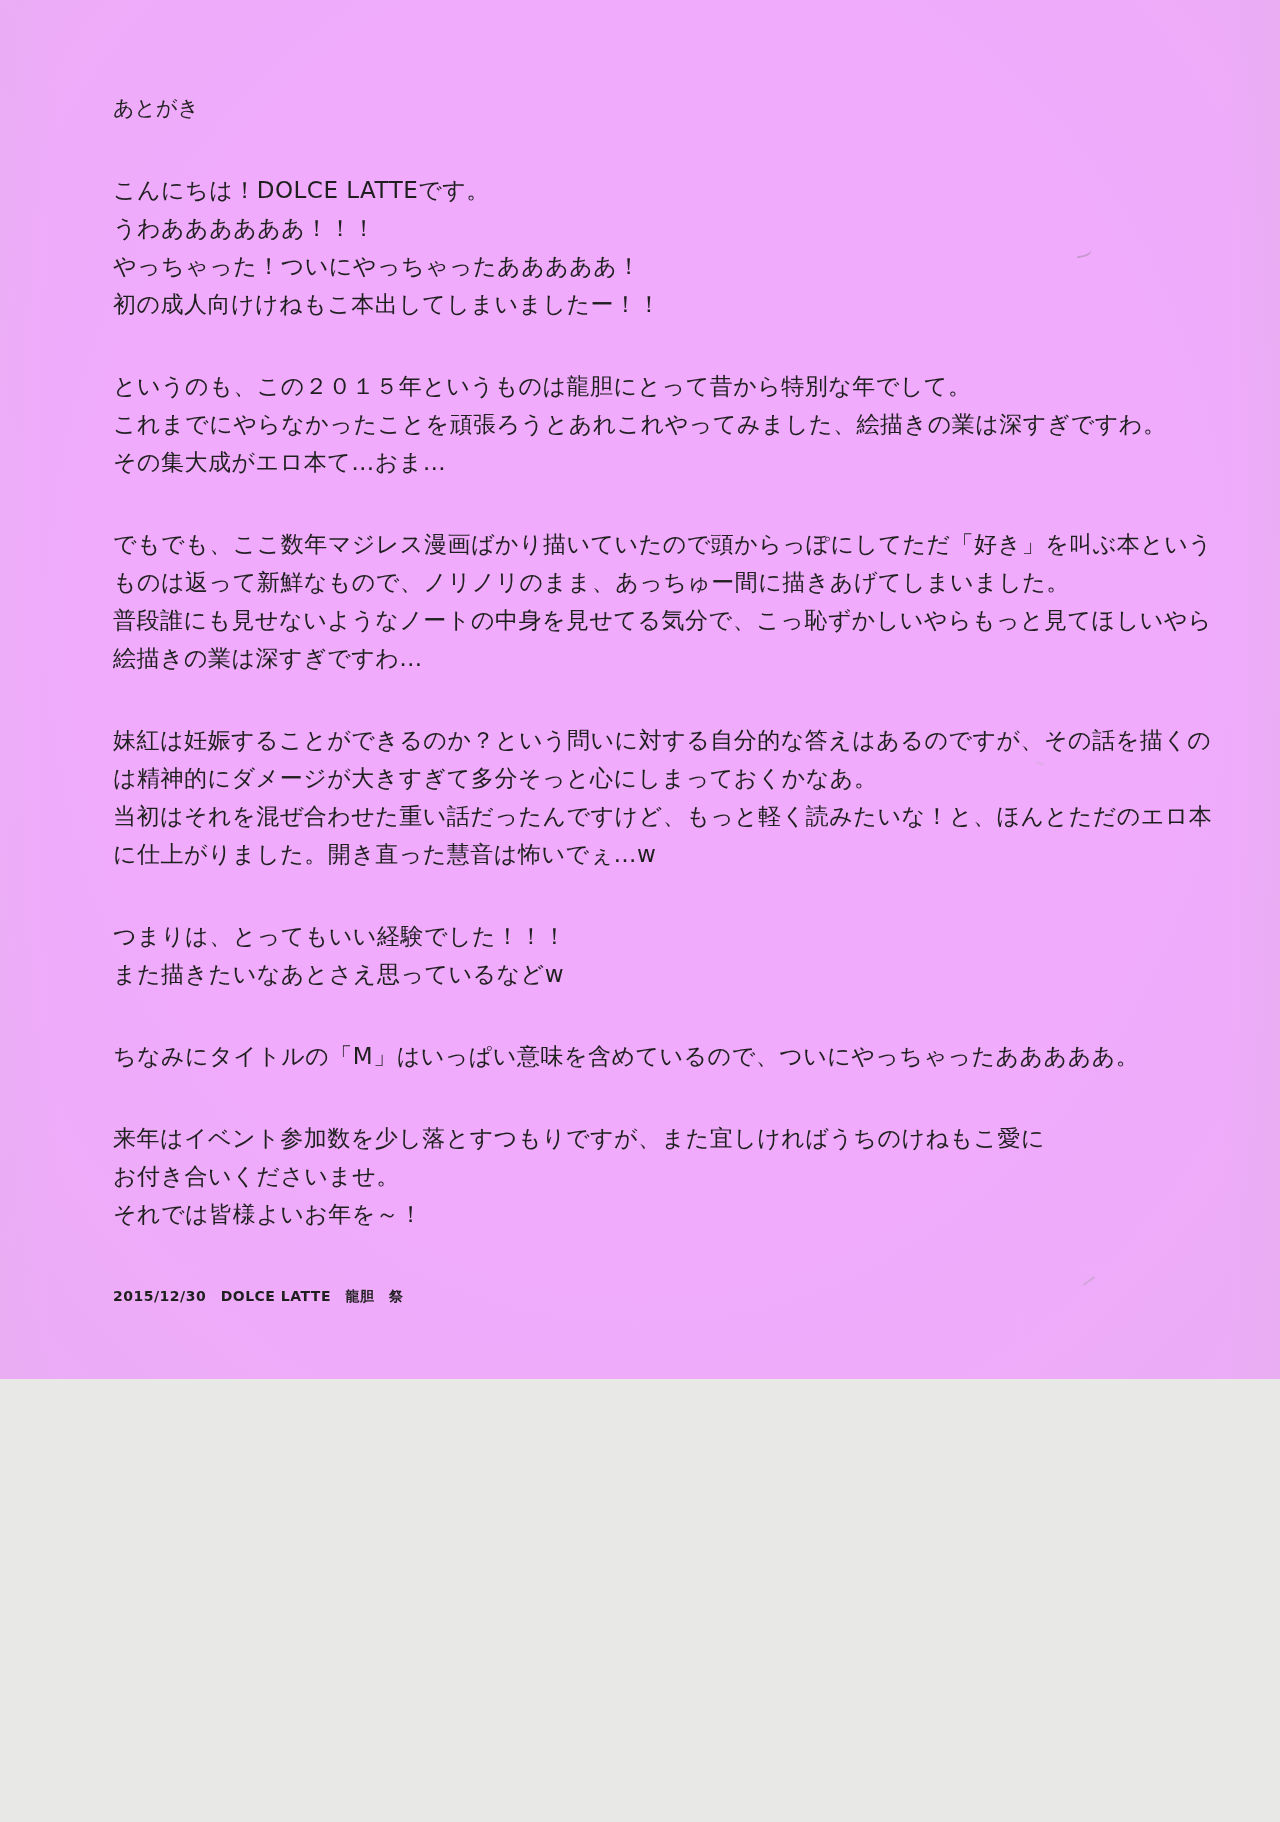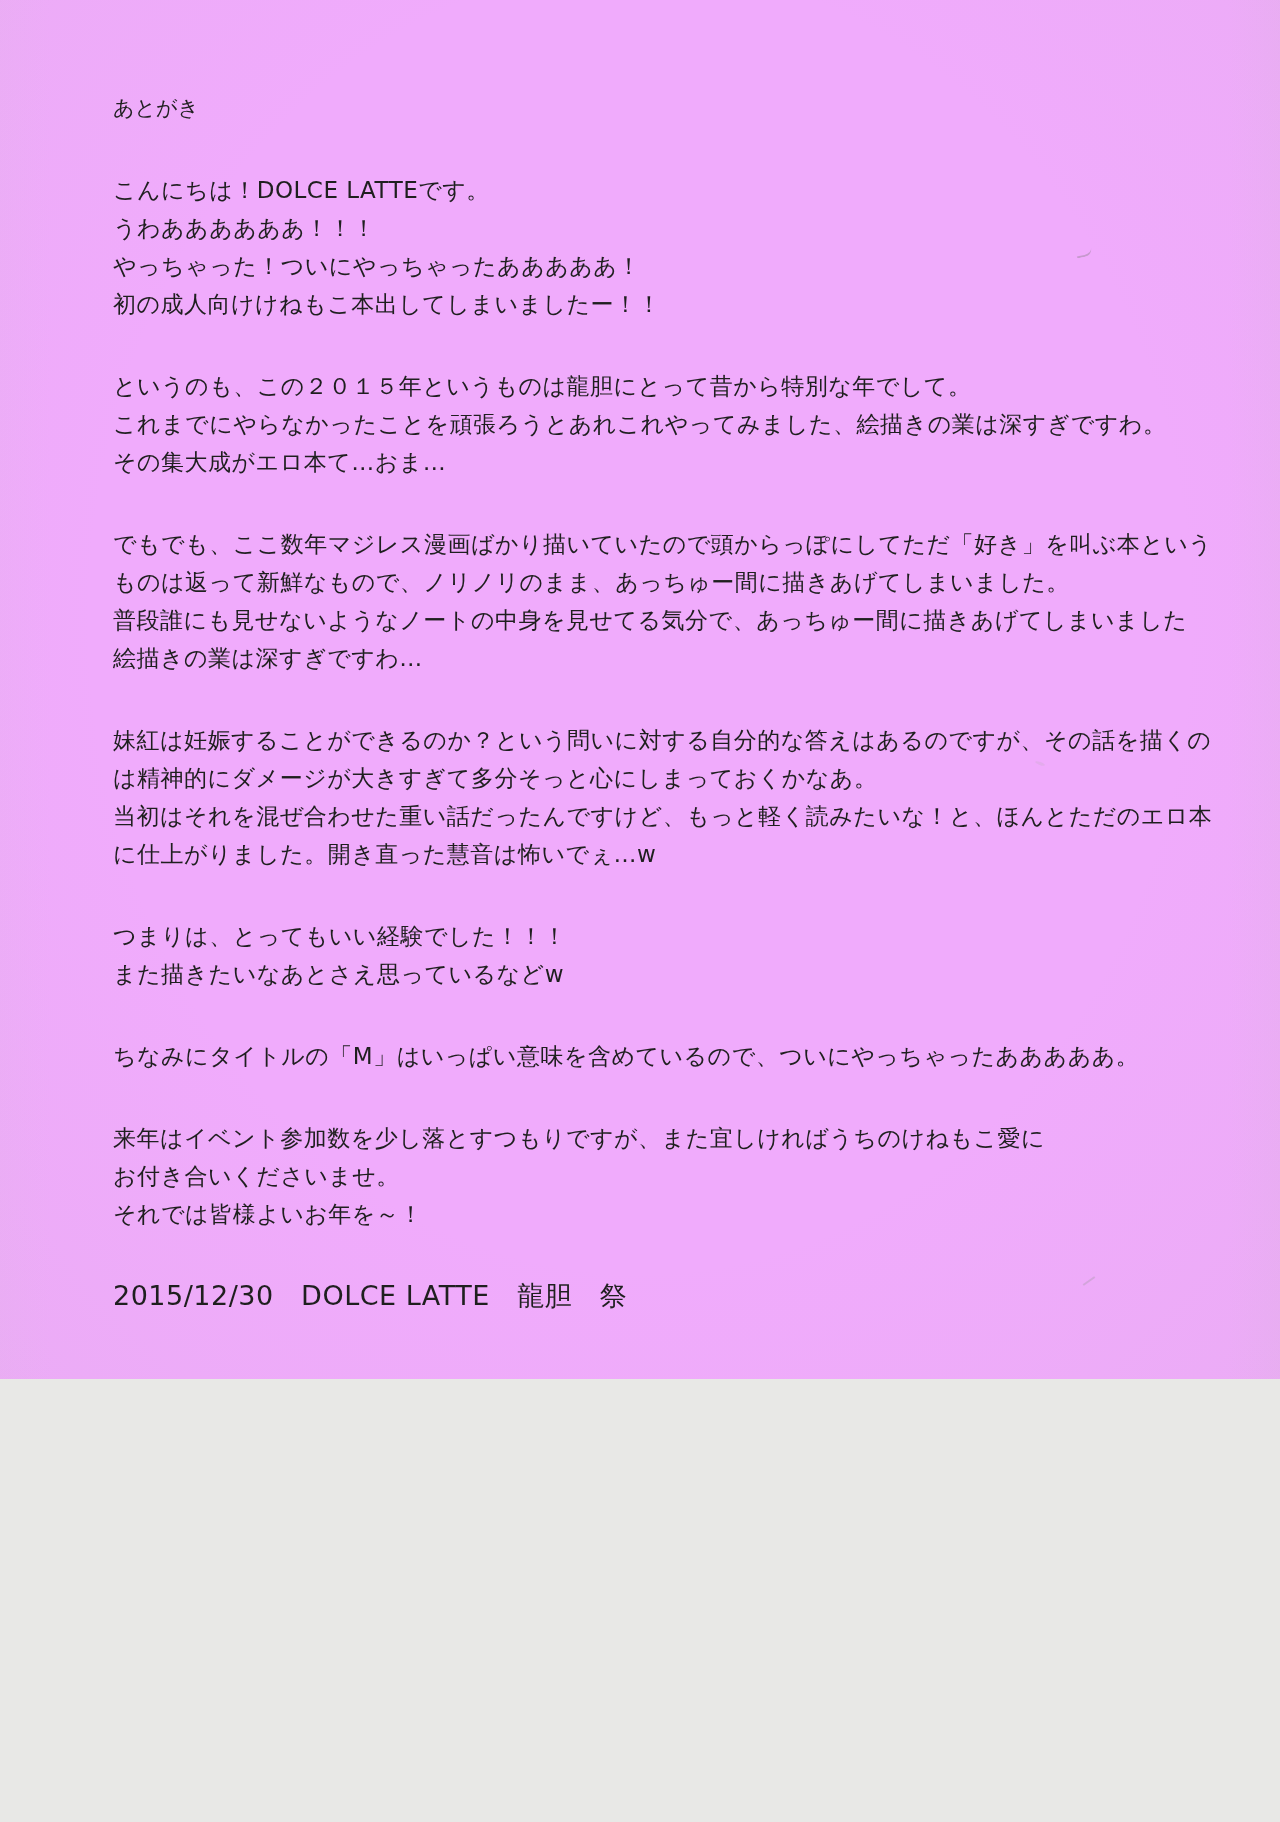--- a/index.html
+++ b/index.html
@@ -43,24 +43,25 @@
   .para {
     margin: 0 0 44px 0;
   }
   .line {
     font-size: 23px;
     line-height: 38px;
     letter-spacing: 0.5px;
     white-space: nowrap;
   }
   .signature {
-    font-size: 27px;
+    font-size: 14px;
     line-height: 38px;
     letter-spacing: 0.5px;
     white-space: nowrap;
+    font-weight: bold;
   }
   .page-number {
     position: absolute;
     left: 47px;
     top: 1748px;
     font-size: 12px;
     line-height: 24px;
     color: #2a2a2a;
   }
   
@@ -114,21 +115,21 @@
 
     <div class="para">
       <div class="line">というのも、この２０１５年というものは龍胆にとって昔から特別な年でして。</div>
       <div class="line">これまでにやらなかったことを頑張ろうとあれこれやってみました、絵描きの業は深すぎですわ。</div>
       <div class="line">その集大成がエロ本て…おま…</div>
     </div>
 
     <div class="para">
       <div class="line">でもでも、ここ数年マジレス漫画ばかり描いていたので頭からっぽにしてただ「好き」を叫ぶ本という</div>
       <div class="line">ものは返って新鮮なもので、ノリノリのまま、あっちゅー間に描きあげてしまいました。</div>
-      <div class="line">普段誰にも見せないようなノートの中身を見せてる気分で、あっちゅー間に描きあげてしまいました</div>
+      <div class="line">普段誰にも見せないようなノートの中身を見せてる気分で、こっ恥ずかしいやらもっと見てほしいやら</div>
       <div class="line">絵描きの業は深すぎですわ…</div>
     </div>
 
     <div class="para">
       <div class="line">妹紅は妊娠することができるのか？という問いに対する自分的な答えはあるのですが、その話を描くの</div>
       <div class="line">は精神的にダメージが大きすぎて多分そっと心にしまっておくかなあ。</div>
       <div class="line">当初はそれを混ぜ合わせた重い話だったんですけど、もっと軽く読みたいな！と、ほんとただのエロ本</div>
       <div class="line">に仕上がりました。開き直った慧音は怖いでぇ…w</div>
     </div>
 

